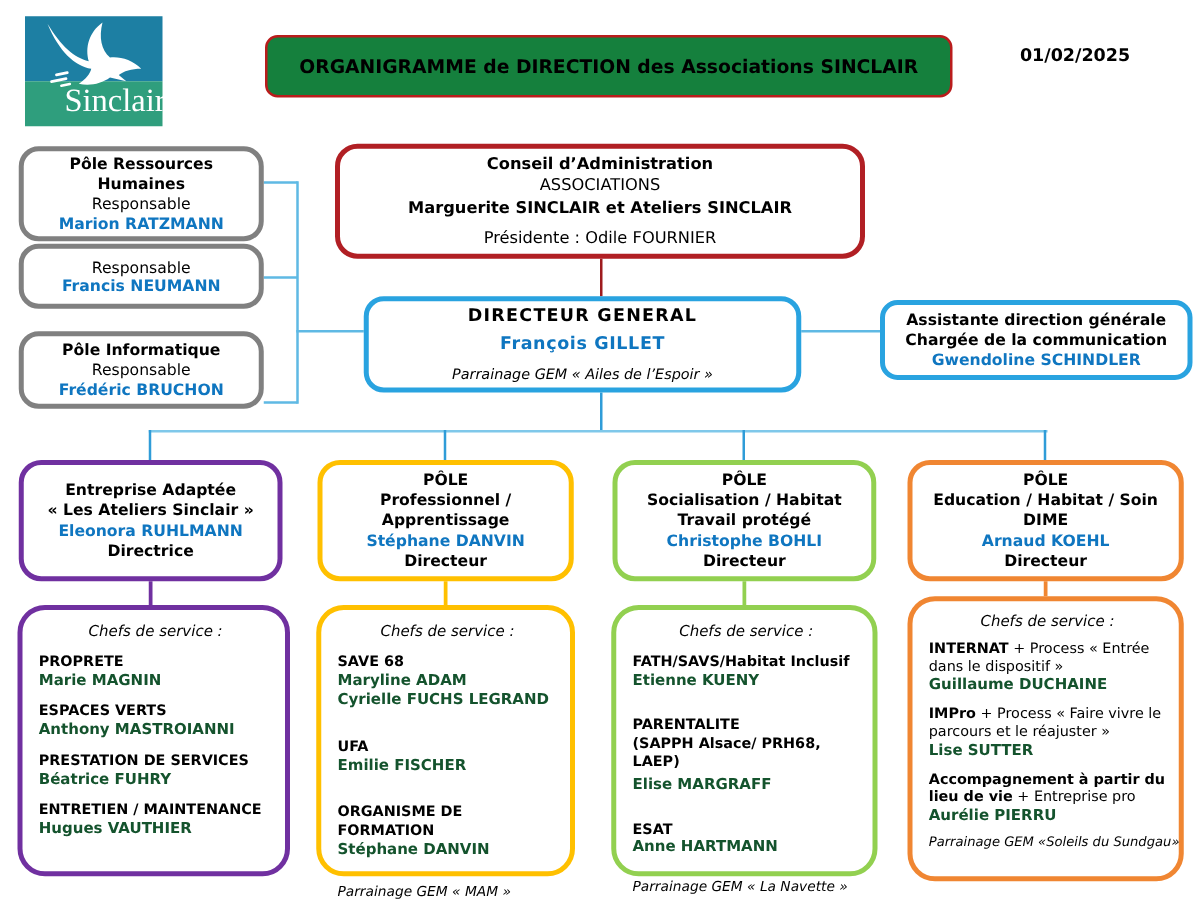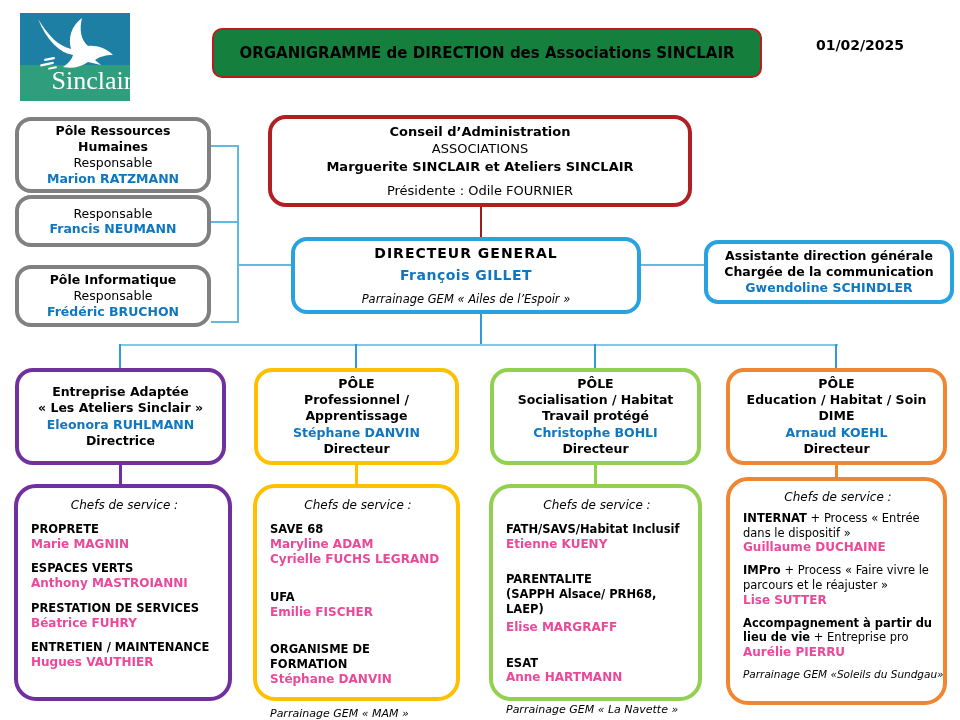--- a/index.html
+++ b/index.html
@@ -34,21 +34,21 @@
   #assist{left:704px;top:240px;width:250px;height:64px;border:4px solid #29a3e0;border-radius:14px;
           font-size:12.5px;line-height:1.3;}
   
   .pbox{top:368px;height:97px;border-radius:18px;font-size:12.5px;line-height:1.3;}
   
   .cbox{border-radius:22px;justify-content:flex-start;align-items:stretch;text-align:left;
         padding:10px 10px 8px 13px;font-size:11.5px;line-height:1.3;}
   .cbox .chead{text-align:center;font-style:italic;font-size:12px;margin-bottom:8px;}
   .svc{margin-bottom:9px;}
   .svc-label{font-weight:bold;white-space:pre-line;}
-  .svc-name{color:#ec4899;font-weight:bold;font-size:12px;}
+  .svc-name{color:#14532d;font-weight:bold;font-size:12px;}
   .cfoot{font-style:italic;font-size:11px;margin-top:4px;white-space:nowrap;}
   .bp{border:4px solid #7030a0;}
   .by{border:4px solid #ffc000;}
   .bg{border:4px solid #92d050;}
   .bo{border:4px solid #f08632;}
 </style>
 </head>
 <body>
 
 <div id="stage">

